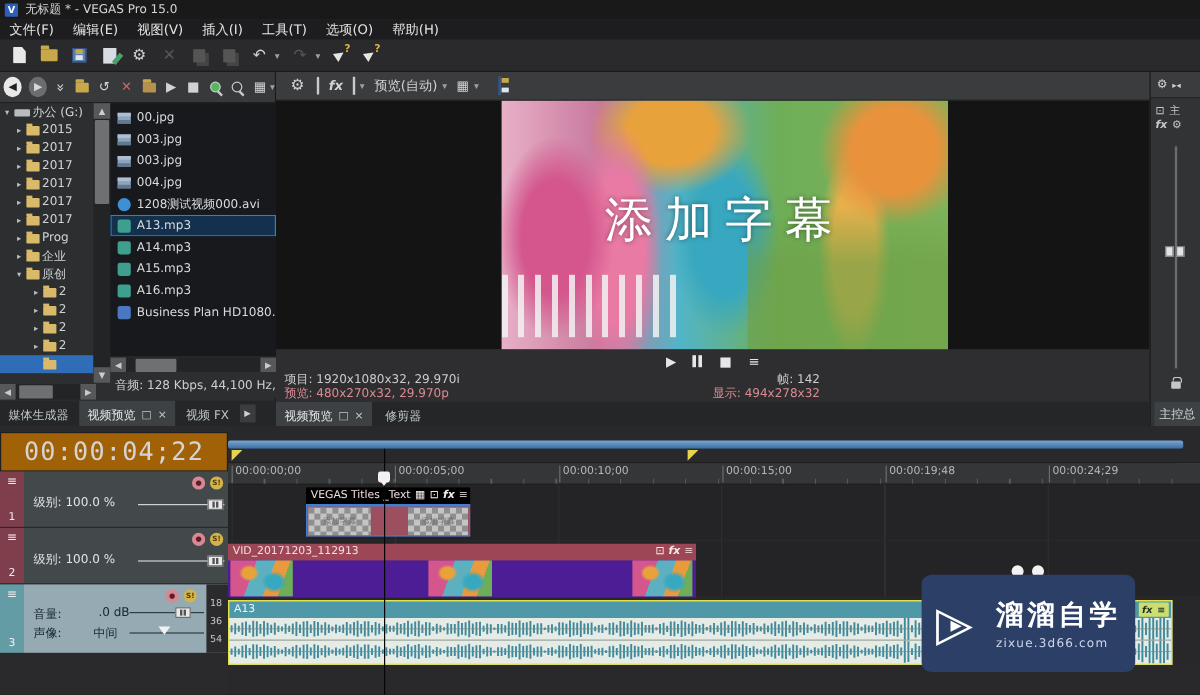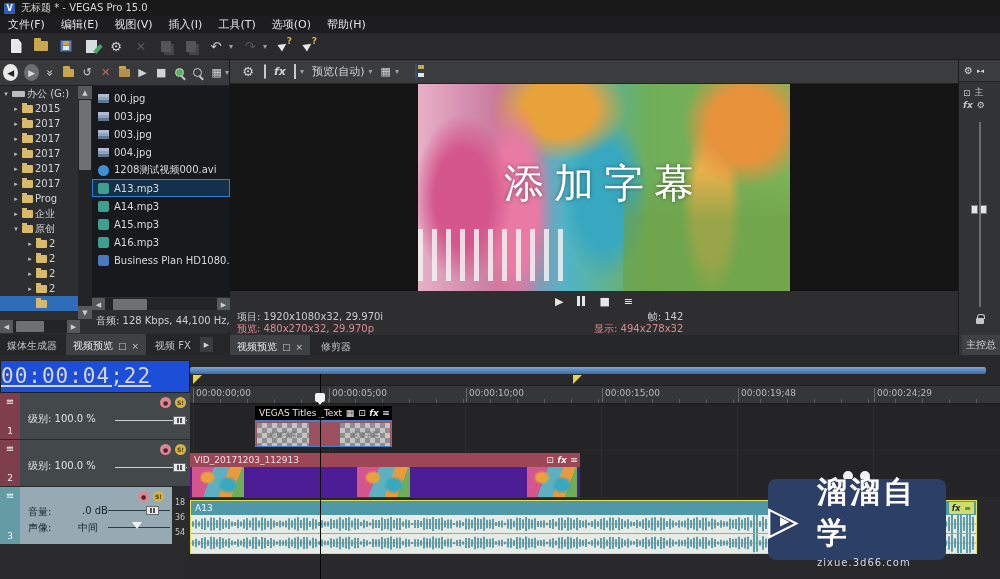--- a/index.html
+++ b/index.html
@@ -132,23 +132,23 @@
   .fhandle i { width:7px; height:9px; background:#e2e4e6; border:1px solid #7a7c7e; }
   .locki { position:absolute; left:17px; top:258px; width:8px; height:6px; background:#c3c7ca; border-radius:1px; }
   .locki::before { content:""; position:absolute; left:1px; top:-4px; width:6px; height:4px;
                    border:1.5px solid #c3c7ca; border-bottom:none; border-radius:3px 3px 0 0; }
   .ms-tab { position:absolute; left:3px; top:275px; width:38px; height:20px; background:#3e4144; color:#d3d6d8;
             font-size:10px; padding:3px 0 0 4px; white-space:nowrap; overflow:hidden; }
 
   
   .timeline { left:0; top:355px; width:1000px; height:224px; background:#29292b; }
   .tl-headers { position:absolute; left:0; top:0; width:190px; height:224px; background:#2a2a2c; }
-  .tc-display { position:absolute; left:0; top:5px; width:190px; height:33px; background:#1d4ed8;
+  .tc-display { position:absolute; left:0; top:5px; width:190px; height:33px; background:#a16207;
                 border:1px solid #202022; color:#d4d4d4; font-family:"DejaVu Sans Mono",monospace;
-                font-size:21px; line-height:31px; letter-spacing:1px;text-decoration:underline; }
+                font-size:21px; text-align:center; line-height:31px; letter-spacing:1px; }
   .thead { position:absolute; left:0; width:190px; display:flex; }
   .tstrip { width:20px; flex:none; display:flex; flex-direction:column; justify-content:space-between;
             align-items:center; padding:3px 0; color:#eee; }
   .tstrip .mn { font-size:10px; color:#f0f0f0; }
   .tstrip .num { font-size:9px; }
   .t-v .tstrip { background:#7e3e4b; }
   .t-a .tstrip { background:#649ca6; }
   .tbody { flex:1; position:relative; }
   .t-v .tbody { background:#43484b; }
   .t-a .tbody { background:#95aab2; color:#1a2b30; }
@@ -211,21 +211,21 @@
   .zoomBadge { position:absolute; left:790px; top:11px; background:#dcdcdc; color:#222; font-size:8px; padding:0 2px; border-radius:1px; }
 
   
   .wmdots { position:absolute; left:843px; top:471px; display:flex; gap:7px; z-index:9; }
   .wmdots i { width:10px; height:10px; border-radius:50%; background:#f2f2f2; }
   .watermark { left:768px; top:479px; width:178px; height:81px; background:#2c3f66; border-radius:8px;
                display:flex; align-items:center; justify-content:center; gap:10px; z-index:10; }
   .wmlogo { position:relative; width:40px; height:40px; color:#fff; }
   .wmlogo .outer { position:absolute; inset:0; font-size:40px; line-height:40px; font-weight:bold; }
   .wmlogo .inner { position:absolute; left:12px; top:14px; font-size:12px; }
-  .wmtext .t1 { color:#fff; font-size:30px; font-weight:bold; letter-spacing:3px; }
+  .wmtext .t1 { color:#fff; font-size:23px; font-weight:bold; letter-spacing:3px; }
   .wmtext .t2 { color:#cdd6ea; font-size:10px; letter-spacing:1px; margin-top:3px; }
 
   .it { font-style:italic; font-weight:bold; }
 </style>
 </head>
 <body>
 
 <div class="app">
 
   <div class="abs titlebar">

